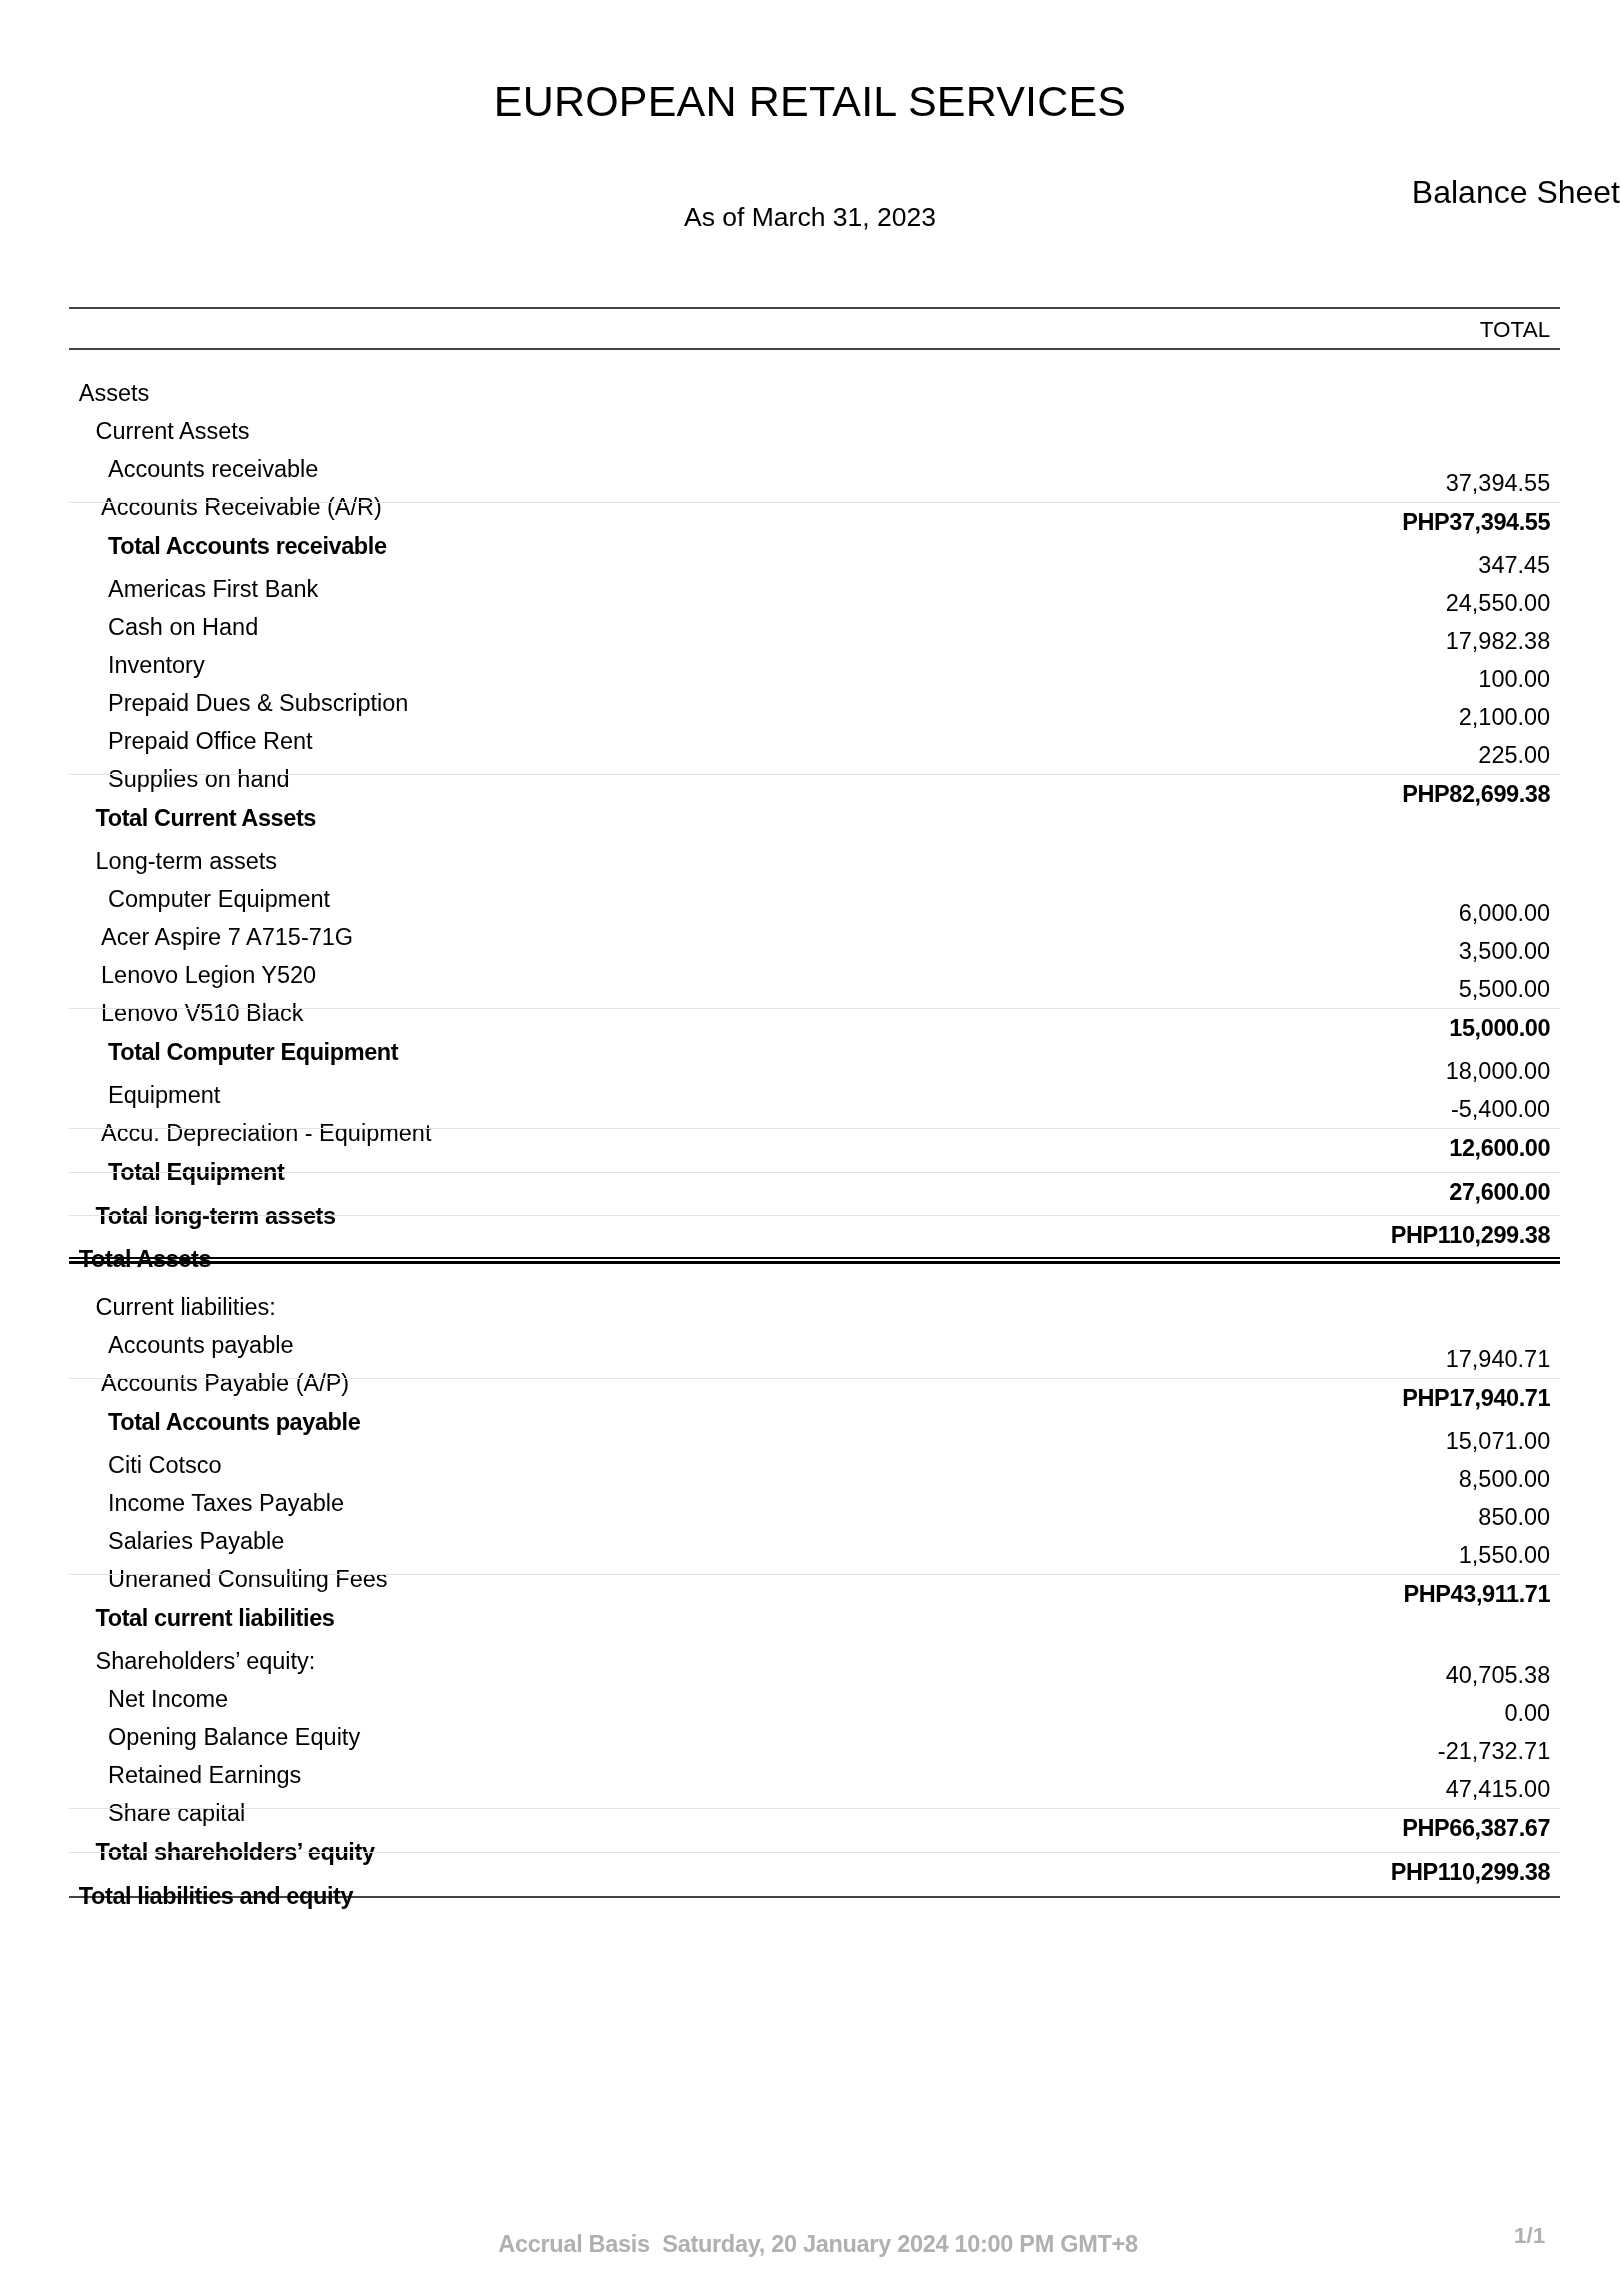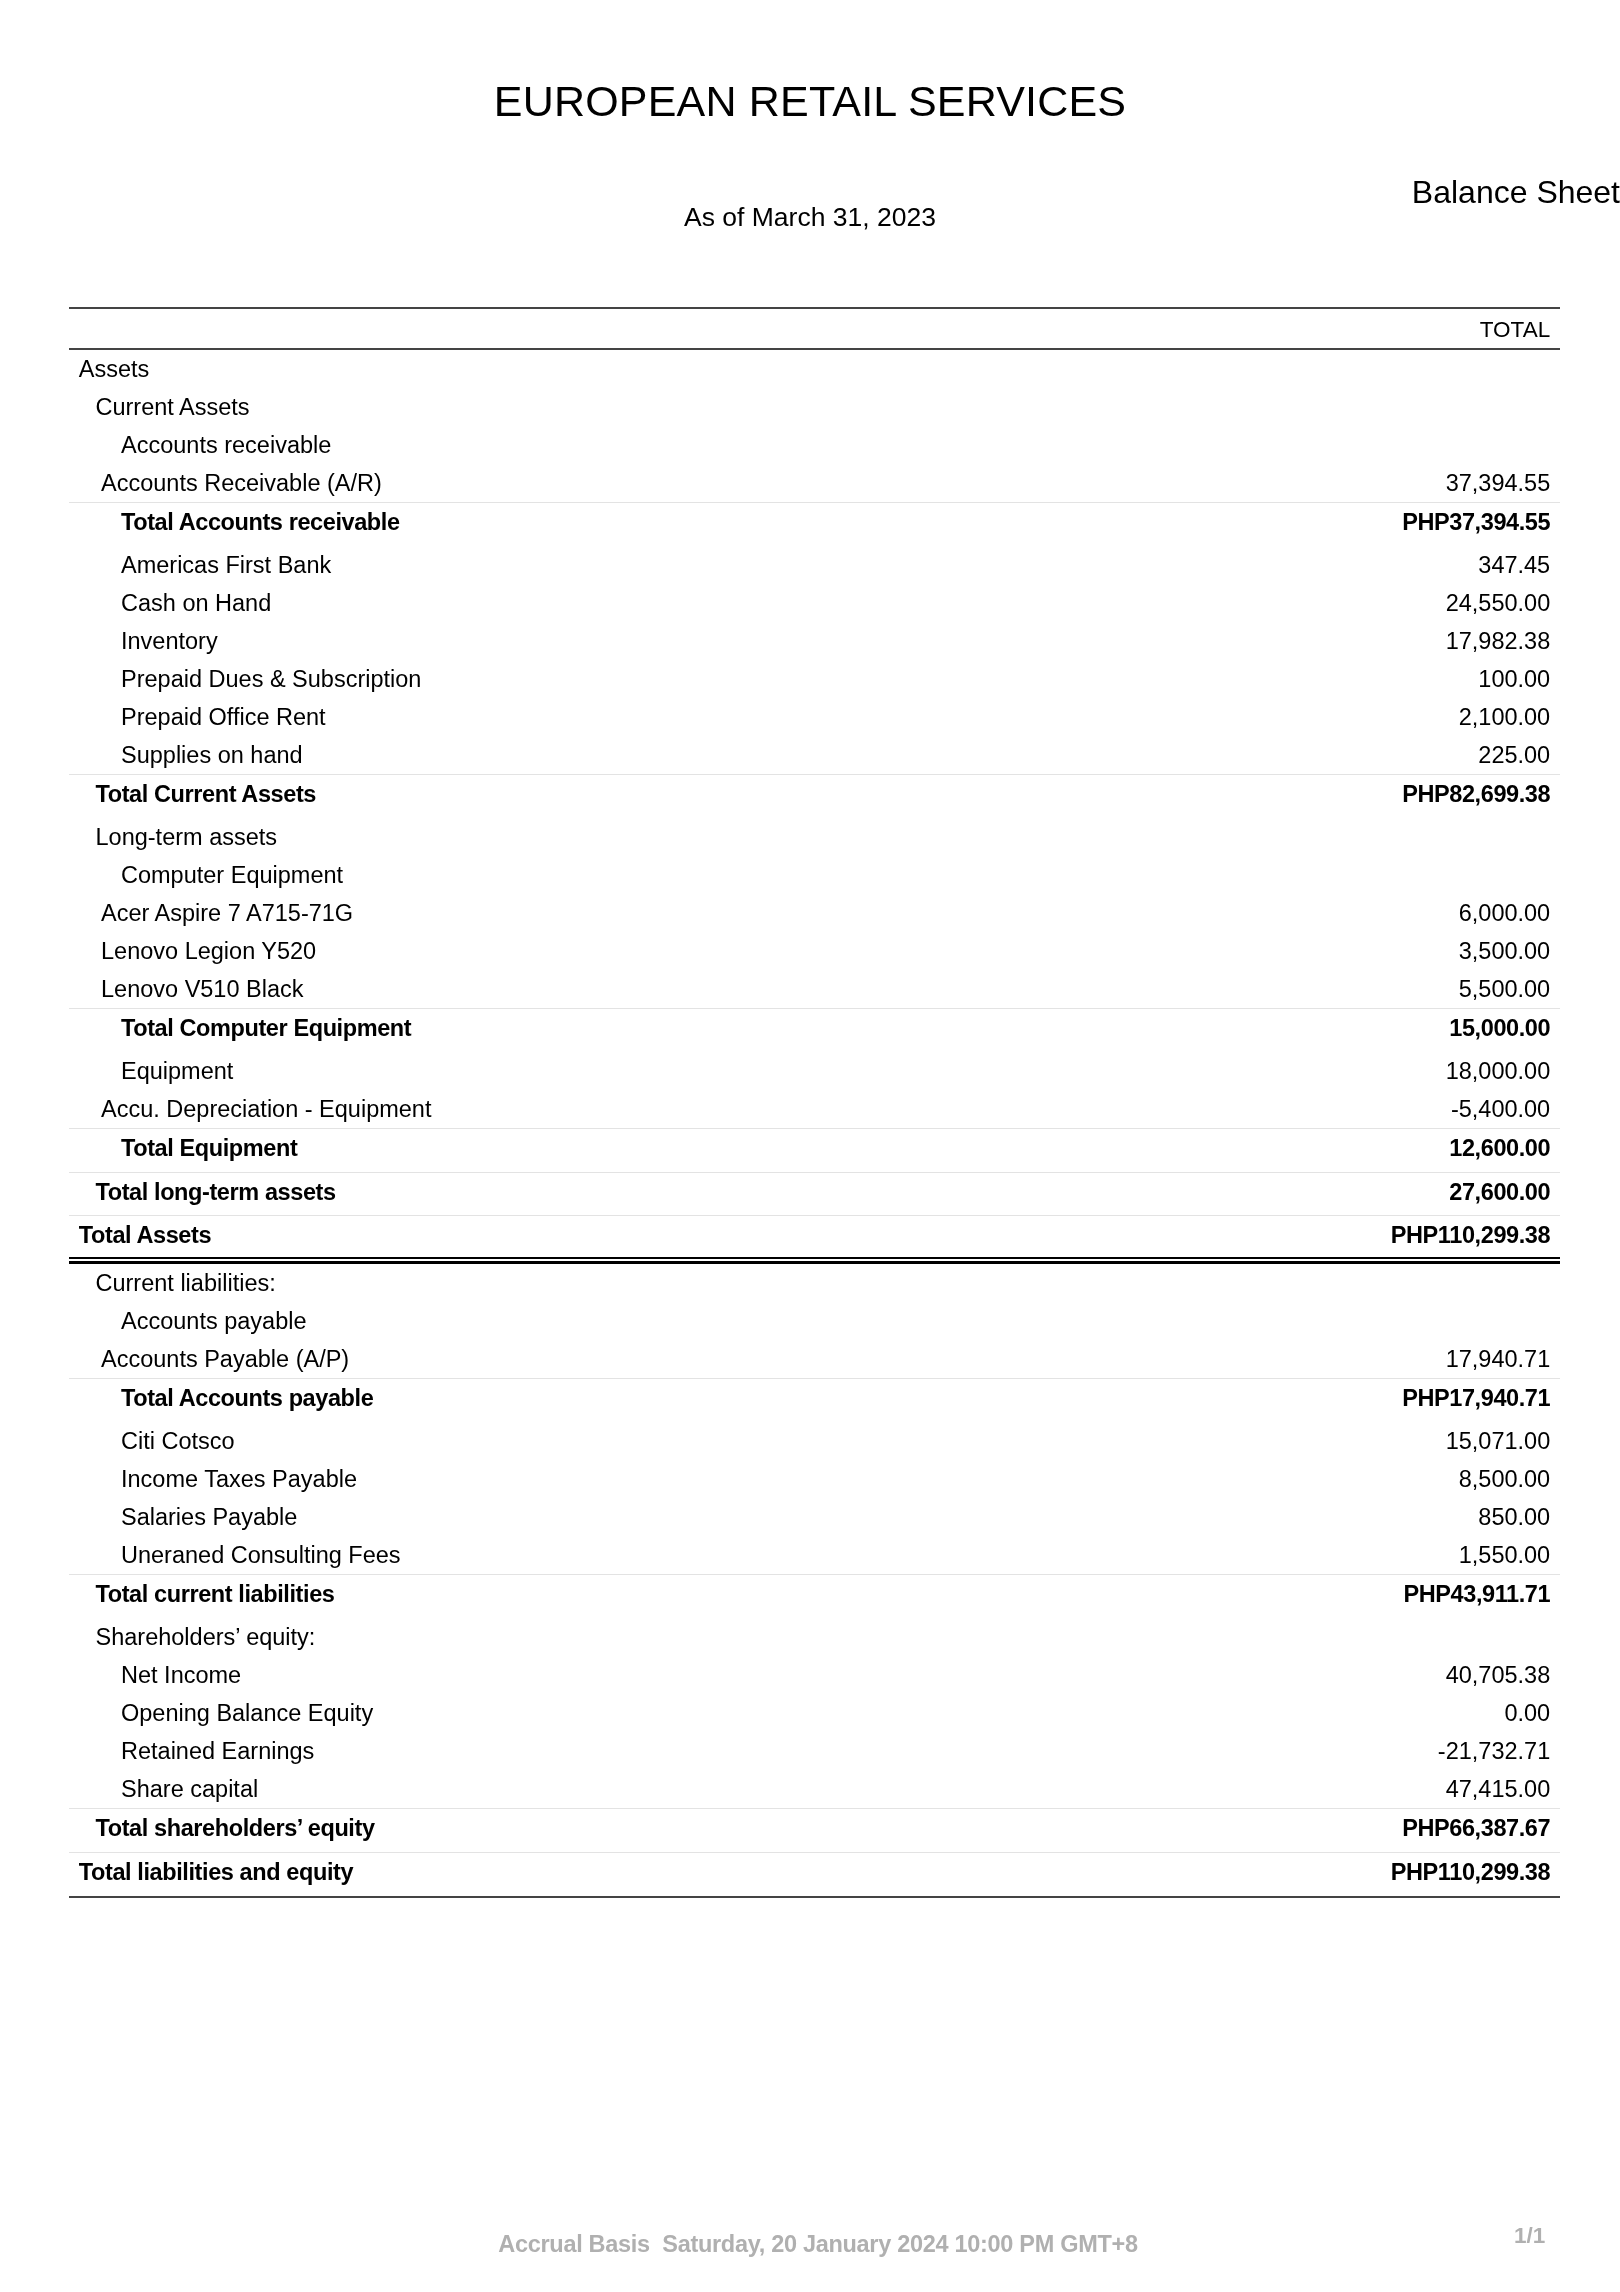--- a/index.html
+++ b/index.html
@@ -25,28 +25,28 @@
   .col-header {
     height: 39px; border-top: 2px solid #444; border-bottom: 2px solid #444;
     position: relative;
   }
   .col-header span {
     position: absolute; right: 9.8px; top: 6.9px; font-size: 22.5px; line-height: 27.4px; text-align: center;
   }
   .row {
     position: relative; height: 38px; font-size: 23.5px; line-height: 38px;
   }
-  .row .label { position: absolute; white-space: nowrap; }
+  .row .label { position: absolute; white-space: nowrap; margin-top: 24px; }
   .row .amount { position: absolute; right: 9.8px; white-space: nowrap; }
   .row.total { font-weight: bold; letter-spacing: -0.4px; }
   .row.total { border-top: 1px solid #e3e3e3; height: 37px; }
   .row.gap-after { margin-bottom: 5.9px; }
   .lvl0 { left: 9.8px; }
   .lvl1 { left: 26.5px; }
-  .lvl2 { left: 52px; }
+  .lvl2 { left: 39px; }
   .lvl3 { left: 32px; }
   .double-rule { height: 2px; background: #000; margin-top: 3.9px; }
   .double-rule2 { height: 2.9px; background: #000; margin-top: 2px; }
   .bottom-rule { height: 2px; background: #444; margin-top: 5.9px; }
   .footer {
     position: absolute; left: 8px; width: 1620px; text-align: center;
     top: 2231px; font-size: 23.5px; font-weight: bold; color: #b0b0b0;
     letter-spacing: -0.3px; white-space: pre;
   }
   .pagenum {

